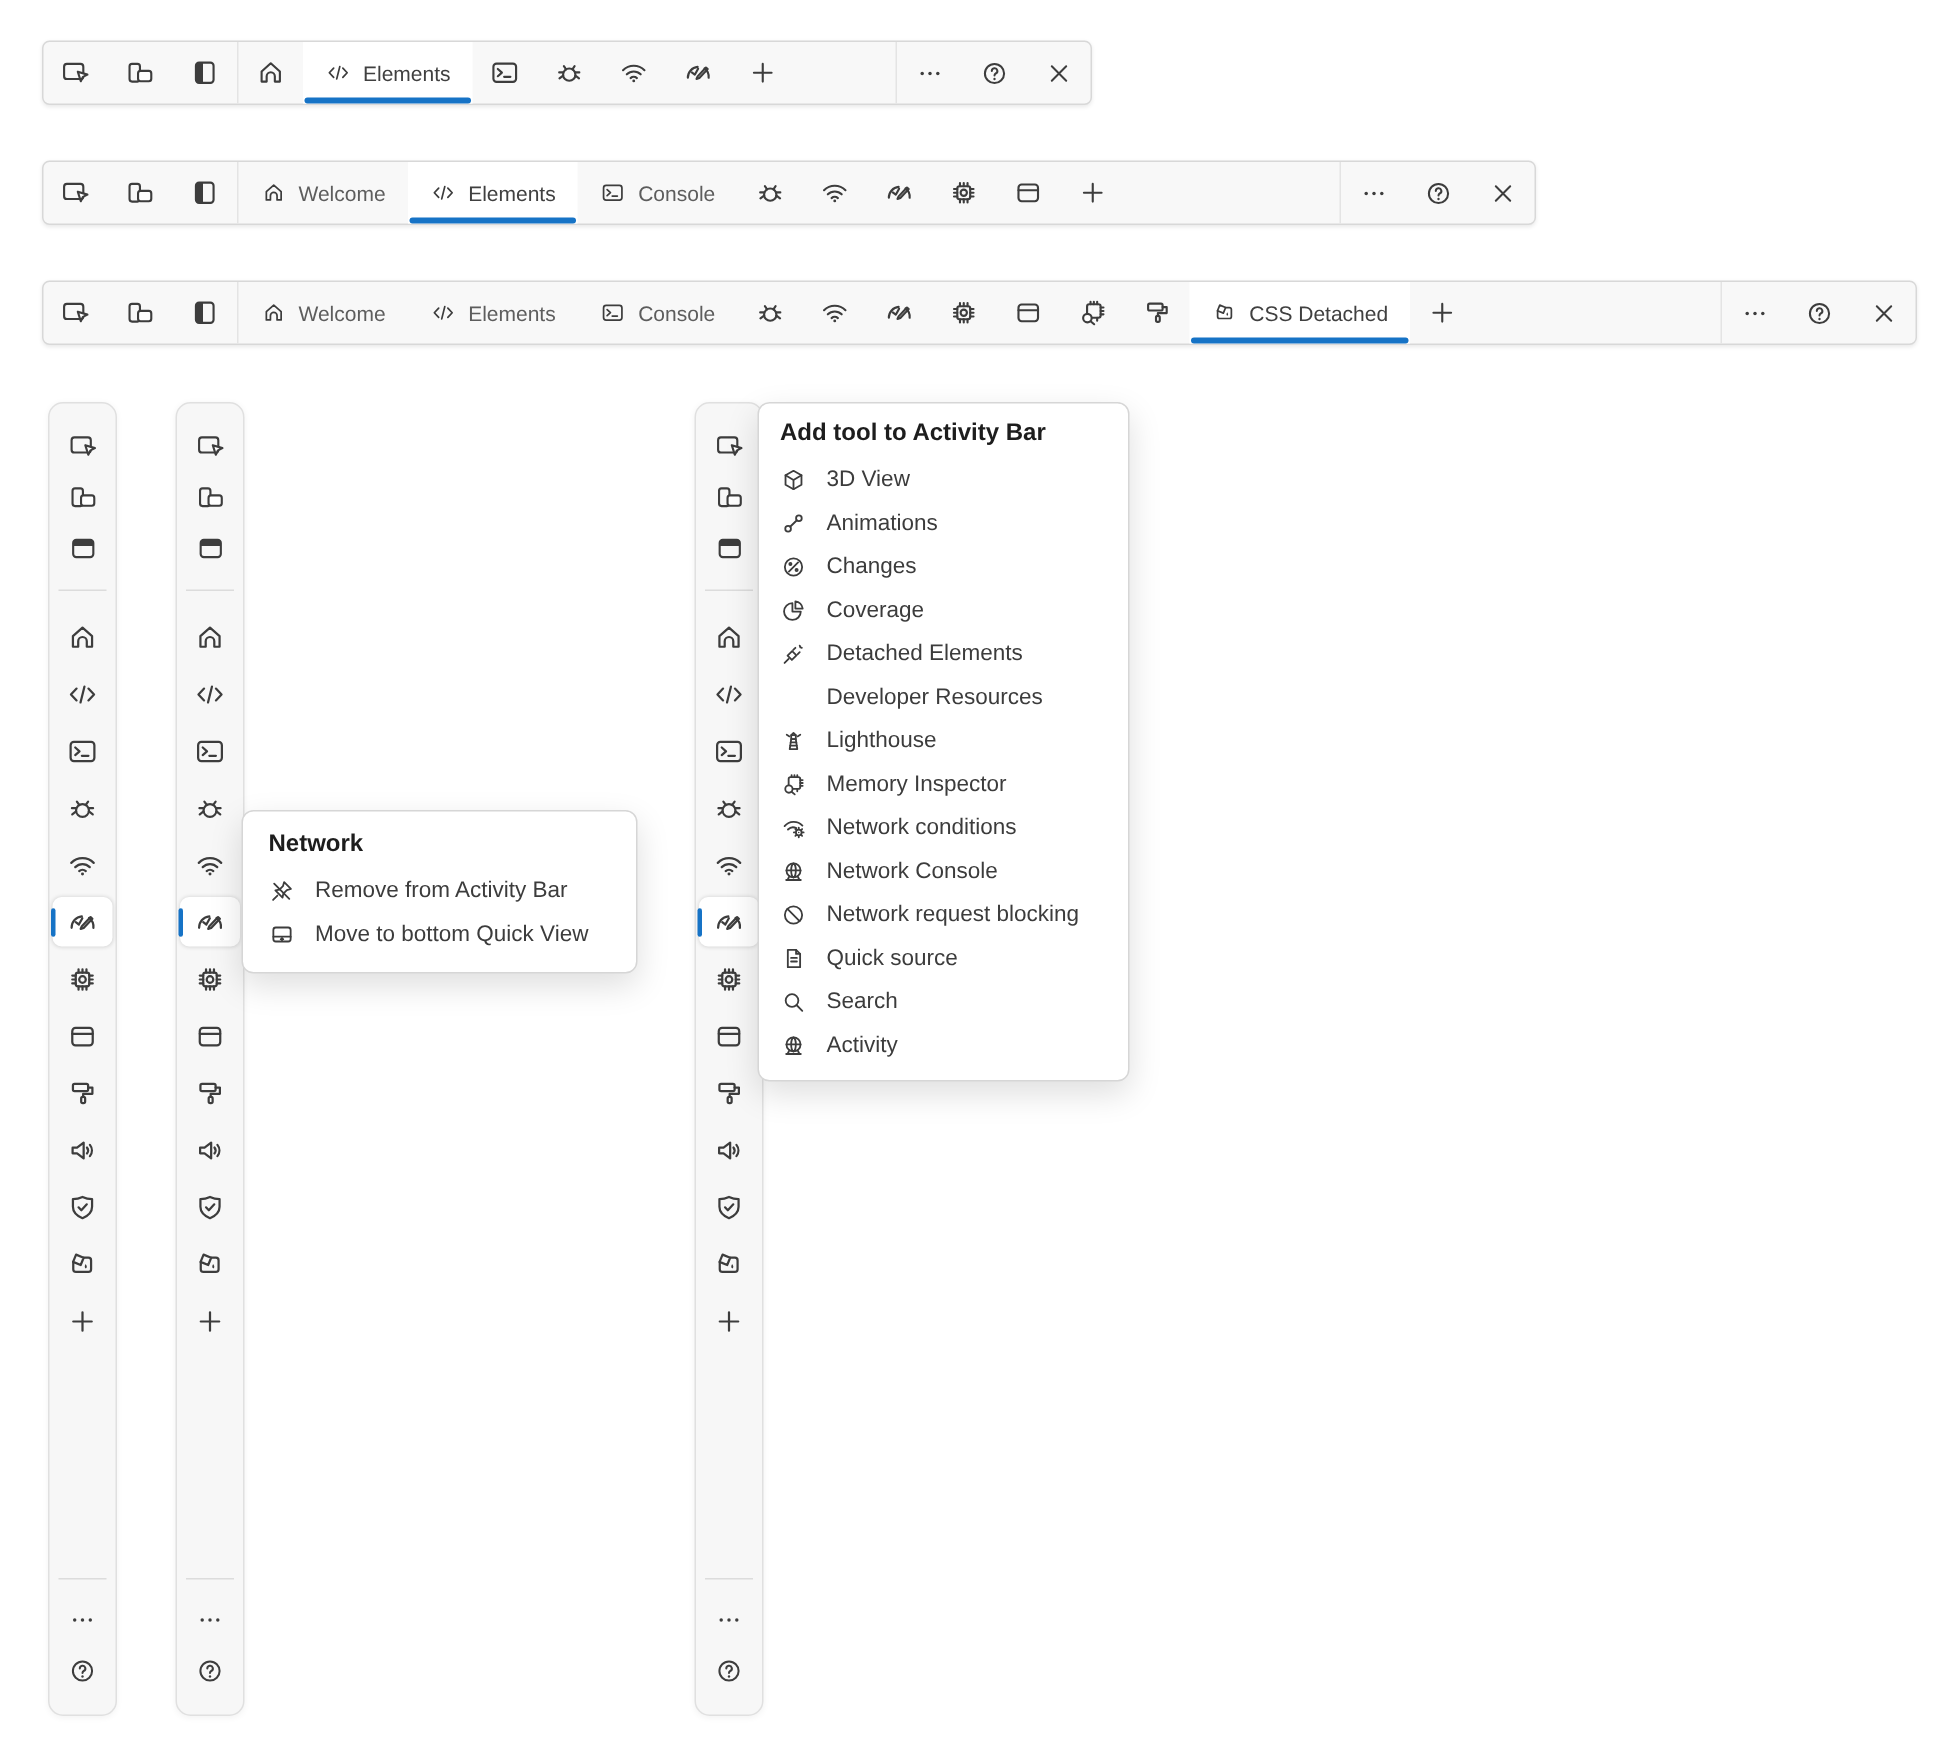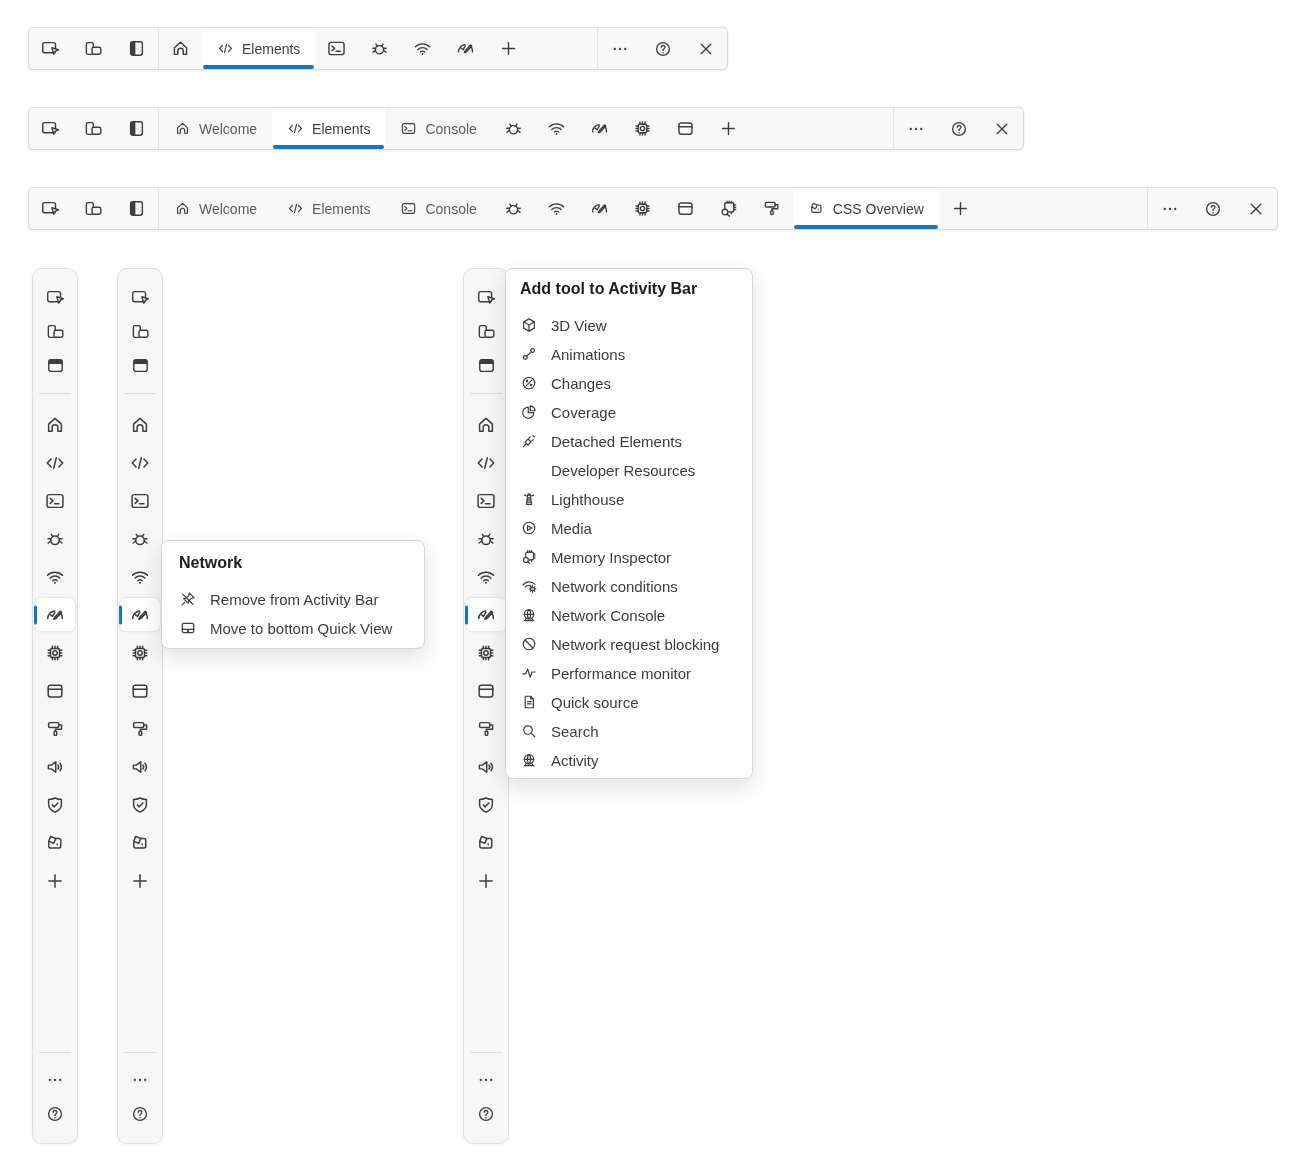--- a/index.html
+++ b/index.html
@@ -39,21 +39,21 @@
   .v-divider{width:32px;height:1px;background:#dcdcdc;margin:9px 0 14px;flex:none;}
   .v-divider.bottom{margin:0 0 12px;}
   .v-spacer{flex:1;}
 
   
   .menu{position:absolute;background:#fff;border:1px solid #d6d6d6;border-radius:8px;
         box-shadow:0 8px 22px rgba(0,0,0,.13);}
   #network-menu{left:161px;top:540px;width:264px;padding:13px 12px 11px;}
   #add-tool-menu{left:505px;top:268px;width:248px;padding:11px 9px 9px;}
   .menu-title{font-weight:bold;font-size:16px;color:#1d1d1d;margin:0 0 7px 5px;}
-  .menu-item{display:flex;align-items:flex-end;gap:13px;padding:0 5px;height:29px;
+  .menu-item{display:flex;align-items:center;gap:13px;padding:0 5px;height:29px;
              font-size:15px;color:#3c3c3c;border-radius:4px;cursor:pointer;white-space:nowrap;}
   .menu-item .icon{width:18px;flex:none;display:flex;}
   .icon{display:flex;align-items:center;justify-content:center;}
 </style>
 </head>
 <body>
 
 <div class="toolbar" id="toolbar-1">
     <div class="tb-group">
       <div class="tbtn">
@@ -435,21 +435,21 @@
       </span>
     </div>
     <div class="tab selected">
       <span class="icon" style="width: 17px; height: 17px;">
         <svg viewBox="0 0 20 20" width="17" height="17" fill="none" stroke="#3d3d3d" stroke-width="1.35" stroke-linecap="round" stroke-linejoin="round">
           <path d="M6.1 4 L10.7 5.9 L8.9 10.3 L4.3 8.4 Z"></path>
           <path d="M10.7 5.9 h2.9 a1.6 1.6 0 0 1 1.6 1.6 v5.4 a1.6 1.6 0 0 1 -1.6 1.6 H6 a1.6 1.6 0 0 1 -1.6 -1.6 V8.4"></path>
           <path d="M11.9 9.7 c.95 1.35 .95 2.2 .1 2.75 c-.85 -.55 -.85 -1.4 -.1 -2.75 Z" fill="#3d3d3d" stroke="none"></path>
         </svg>
       </span>
-      <span>CSS Overview</span>
+      <span>CSS Detached</span>
     </div>
     <div class="tbtn">
       <span class="icon" style="width: 21px; height: 21px;">
         <svg viewBox="0 0 20 20" width="21" height="21" fill="none" stroke="#3d3d3d" stroke-width="1.35" stroke-linecap="round" stroke-linejoin="round">
           <path d="M10 4.4 V15.6 M4.4 10 H15.6"></path>
         </svg>
       </span>
     </div>
     <div class="tb-spacer"></div>
     <div class="tb-divider"></div>
@@ -1056,29 +1056,20 @@
             <path d="M8.3 5.7 L10 4.1 L11.7 5.7"></path>
             <path d="M5 5.4 L7 6.6 M15 5.4 L13 6.6"></path>
             <path d="M7.9 11 h4.2 M7.6 13.4 h4.8"></path>
           </svg>
         </span>
         <span>Lighthouse</span>
       </div>
       <div class="menu-item">
         <span class="icon" style="width: 18px; height: 18px;">
           <svg viewBox="0 0 20 20" width="18" height="18" fill="none" stroke="#3d3d3d" stroke-width="1.35" stroke-linecap="round" stroke-linejoin="round">
-            <circle cx="10" cy="10" r="6.4"></circle>
-            <path d="M8.4 7.4 L13.2 10 L8.4 12.6 Z"></path>
-          </svg>
-        </span>
-        <span>Media</span>
-      </div>
-      <div class="menu-item">
-        <span class="icon" style="width: 18px; height: 18px;">
-          <svg viewBox="0 0 20 20" width="18" height="18" fill="none" stroke="#3d3d3d" stroke-width="1.35" stroke-linecap="round" stroke-linejoin="round">
             <rect x="6.4" y="4.6" width="8.6" height="8.6" rx="1.4"></rect>
             <path d="M8.6 4.6 V3 M10.7 4.6 V3 M12.8 4.6 V3 M15 6.7 H16.8 M15 8.9 H16.8 M15 11 H16.8 M12.8 13.2 V15"></path>
             <circle cx="6.6" cy="13.4" r="2.7" fill="#fff"></circle>
             <path d="M8.6 15.4 L10.9 17.3"></path>
           </svg>
         </span>
         <span>Memory Inspector</span>
       </div>
       <div class="menu-item">
         <span class="icon" style="width: 18px; height: 18px;">
@@ -1107,28 +1098,20 @@
           <svg viewBox="0 0 20 20" width="18" height="18" fill="none" stroke="#3d3d3d" stroke-width="1.35" stroke-linecap="round" stroke-linejoin="round">
             <circle cx="10" cy="10" r="6.4"></circle>
             <path d="M5.5 5.5 L14.5 14.5"></path>
           </svg>
         </span>
         <span>Network request blocking</span>
       </div>
       <div class="menu-item">
         <span class="icon" style="width: 18px; height: 18px;">
           <svg viewBox="0 0 20 20" width="18" height="18" fill="none" stroke="#3d3d3d" stroke-width="1.35" stroke-linecap="round" stroke-linejoin="round">
-            <path d="M3.2 10.9 H6.3 L8.5 5.7 L11.4 14.7 L13.4 8.9 L16.8 8.9"></path>
-          </svg>
-        </span>
-        <span>Performance monitor</span>
-      </div>
-      <div class="menu-item">
-        <span class="icon" style="width: 18px; height: 18px;">
-          <svg viewBox="0 0 20 20" width="18" height="18" fill="none" stroke="#3d3d3d" stroke-width="1.35" stroke-linecap="round" stroke-linejoin="round">
             <path d="M5.8 16.4 V3.6 H11.9 L14.9 6.6 V16.4 Z"></path>
             <path d="M11.9 3.6 V6.6 H14.9"></path>
             <path d="M8.2 9.6 H12.5 M8.2 12.2 H12.5"></path>
           </svg>
         </span>
         <span>Quick source</span>
       </div>
       <div class="menu-item">
         <span class="icon" style="width: 18px; height: 18px;">
           <svg viewBox="0 0 20 20" width="18" height="18" fill="none" stroke="#3d3d3d" stroke-width="1.35" stroke-linecap="round" stroke-linejoin="round">

